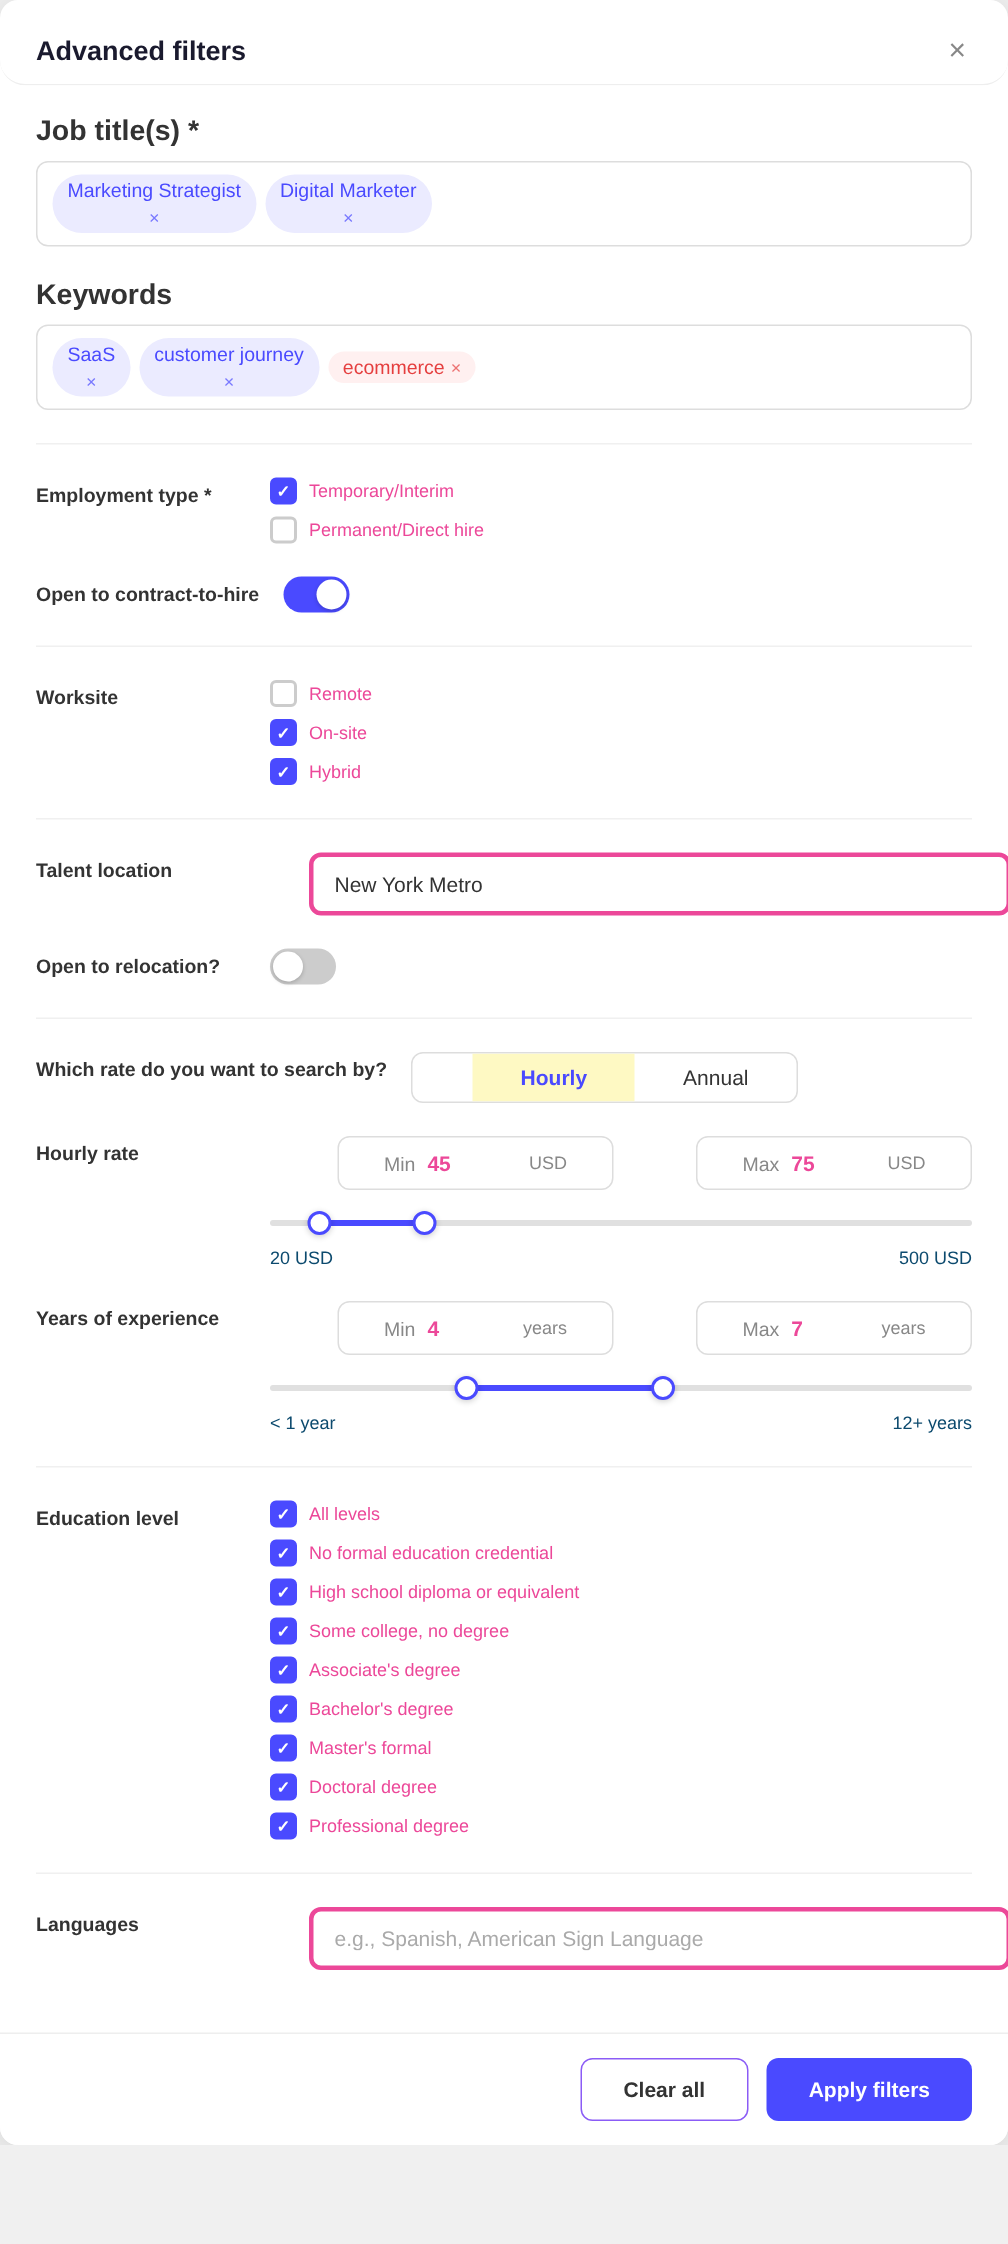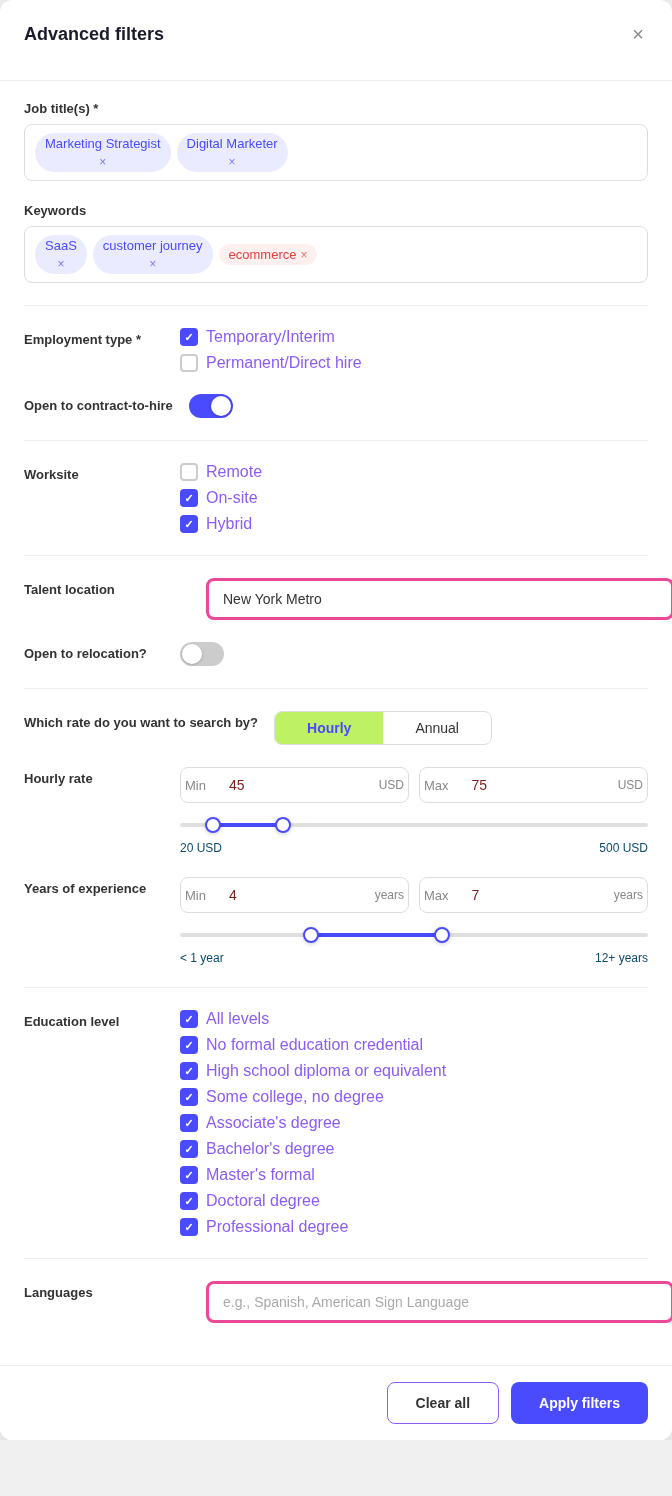--- a/index.html
+++ b/index.html
@@ -15,22 +15,23 @@
       background: #fff;
       border-radius: 12px;
       box-shadow: 0 4px 24px rgba(0,0,0,0.12);
       overflow: hidden;
       position: relative;
     }
     .modal-header {
       display: flex;
       justify-content: space-between;
       align-items: center;
-      padding: 20px 24px 32px;
+      padding: 20px 24px 8px;
       border-bottom: 1px solid #eee;
+      border-radius: 17px;
     }
     .modal-title {
       font-size: 18px;
       font-weight: 700;
       color: #1a1a2e;
     }
     .close-btn {
       background: none;
       border: none;
       cursor: pointer;
@@ -41,21 +42,21 @@
     }
     .modal-body {
       padding: 20px 24px;
       overflow-y: auto;
       max-height: 1380px;
     }
     .form-section {
       margin-bottom: 22px;
     }
     .field-label {
-      font-size: 13px;
+      font-size: 19px;
       font-weight: 600;
       color: #333;
       margin-bottom: 8px;
     }
     .tag-input {
       border: 1px solid #ddd;
       border-radius: 8px;
       padding: 8px 10px;
       min-height: 44px;
       display: flex;
@@ -125,22 +126,22 @@
       background: #4a4aff;
       border-color: #4a4aff;
     }
     .custom-checkbox.checked::after {
       content: '✓';
       color: white;
       font-size: 11px;
       font-weight: 700;
     }
     .checkbox-label {
-      font-size: 16px;
-      color: #8b5cf6;
+      font-size: 12px;
+      color: #ec4899;
     }
     .toggle {
       width: 44px;
       height: 24px;
       border-radius: 12px;
       cursor: pointer;
       position: relative;
       transition: background 0.2s;
     }
     .toggle.on { background: #4a4aff; }
@@ -178,47 +179,49 @@
     .rate-btn {
       padding: 8px 32px;
       font-size: 14px;
       font-weight: 500;
       cursor: pointer;
       border: none;
       background: transparent;
       color: #333;
     }
     .rate-btn.active {
-      background: #bef264;
+      background: #fef9c3;
       color: #4a4aff;
       font-weight: 600;
+      margin-left: 40px;
     }
     .rate-inputs {
       display: flex;
       gap: 10px;
       margin-bottom: 12px;
     }
     .rate-input-box {
       flex: 1;
       border: 1px solid #ddd;
       border-radius: 8px;
-      padding: 9px 4px;
-      display: flex;
-      align-items: center;
-      gap: 23px;
+      padding: 9px 30px;
+      display: flex;
+      align-items: center;
+      gap: 8px;
       font-size: 14px;
+      margin-left: 45px;
     }
     .rate-input-box .prefix {
       color: #888;
       font-size: 13px;
     }
     .rate-input-box .val {
       flex: 1;
-      font-weight: 400;
-      color: #7f1d1d;
+      font-weight: 700;
+      color: #ec4899;
     }
     .rate-input-box .suffix {
       color: #888;
       font-size: 12px;
     }
     .slider-container {
       margin-bottom: 6px;
       position: relative;
       height: 20px;
       display: flex;

